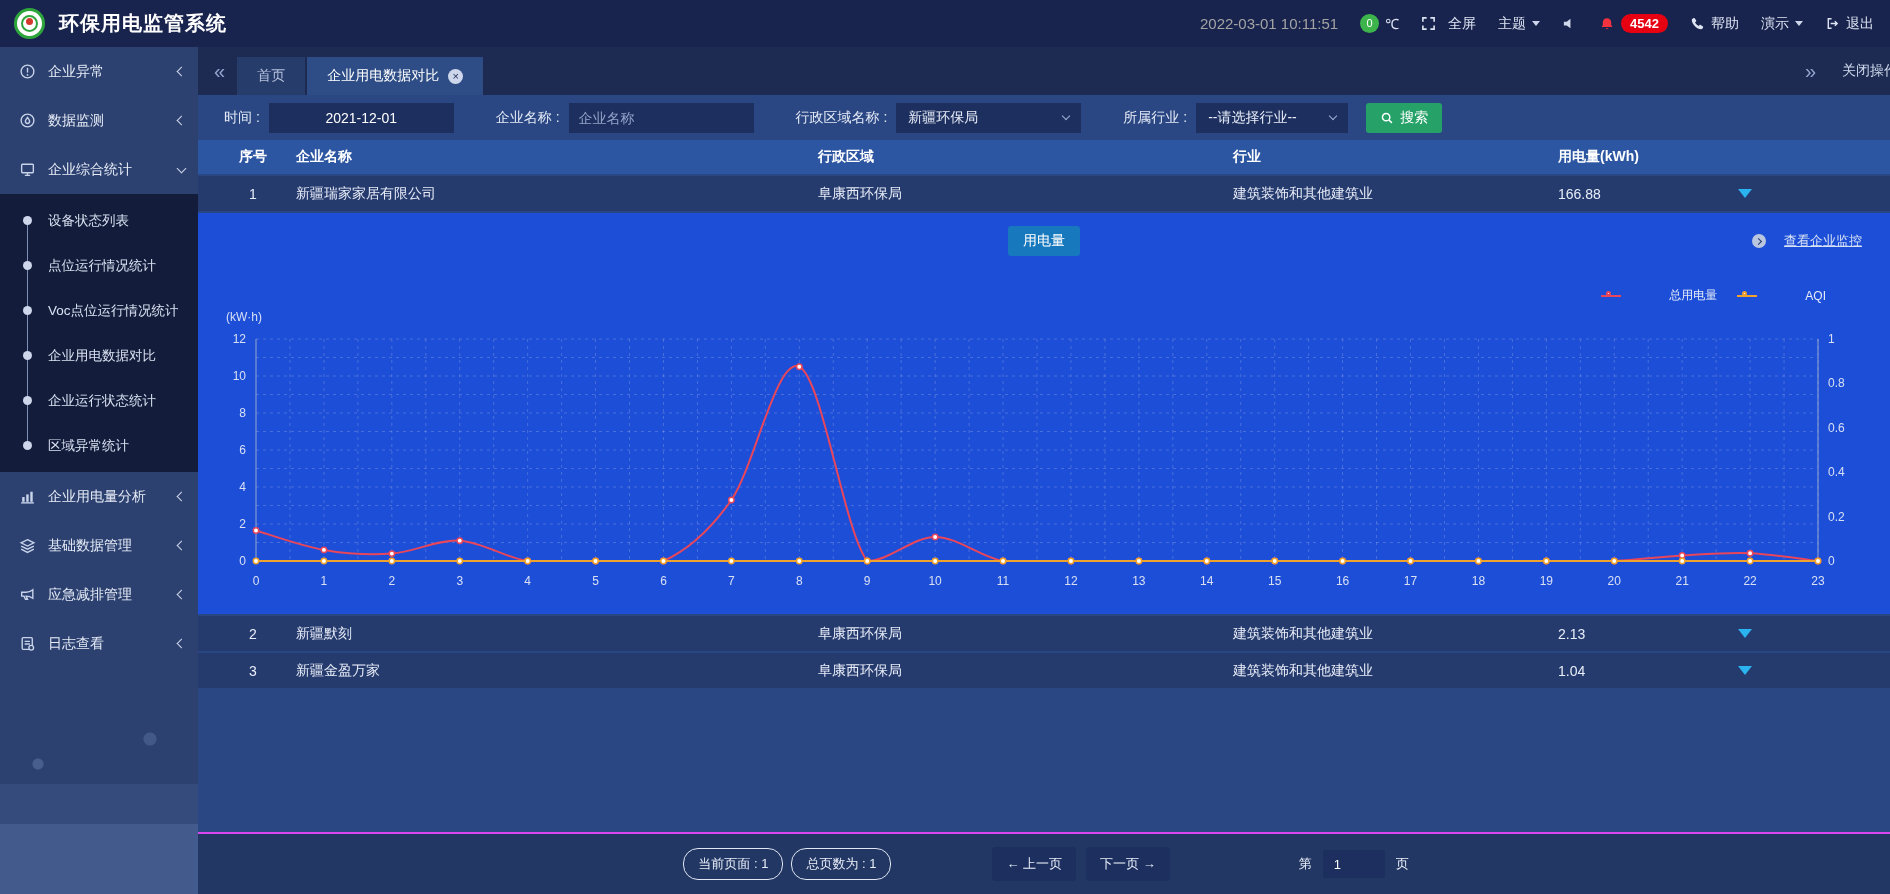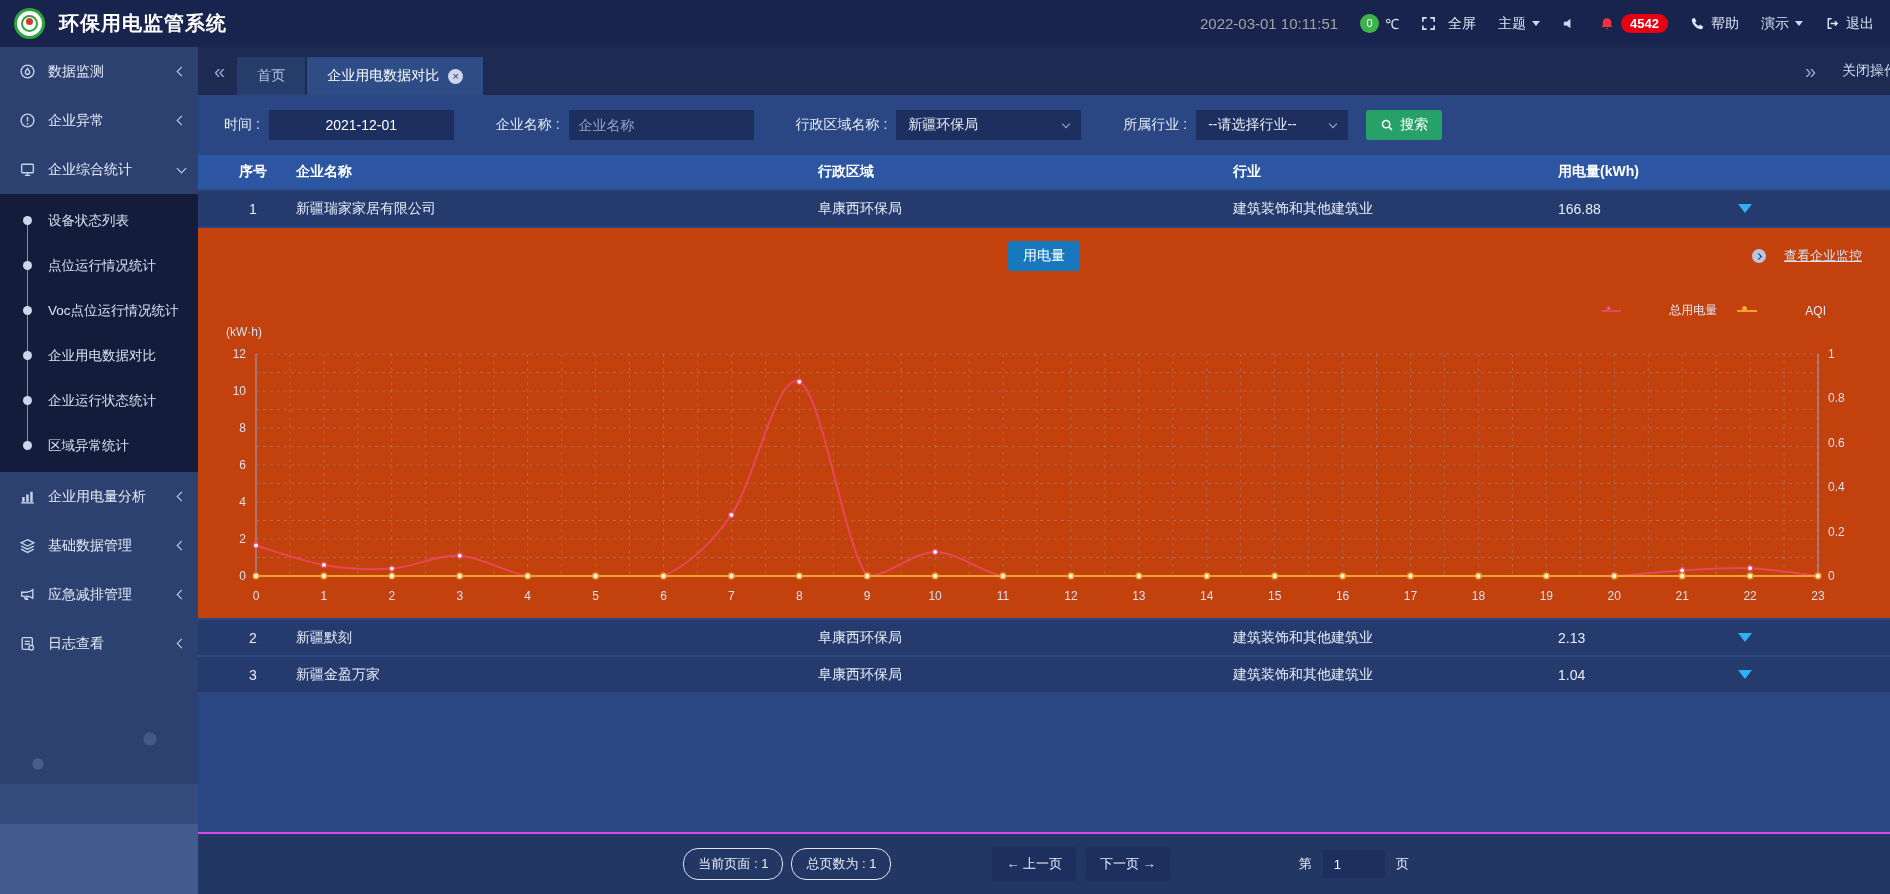--- a/index.html
+++ b/index.html
@@ -56,40 +56,40 @@
 
   .tabbar { height:48px; flex:none; background:#1d2b52; display:flex; align-items:flex-end; padding-left:4px; overflow:hidden; }
   .tab-scroll { align-self:center; color:#93a7cf; font-size:20px; padding:0 12px; cursor:pointer; line-height:1; }
   .tab { height:38px; display:flex; align-items:center; padding:0 20px; font-size:14px; color:#b6c2dd; background:#263c6b; margin-right:2px; cursor:pointer; white-space:nowrap; }
   .tab.active { background:#2e4d87; color:#fff; gap:9px; }
   .tab-close { width:15px; height:15px; border-radius:50%; background:#cdd6ea; color:#1d2b52; font-size:11px; line-height:14px; text-align:center; cursor:pointer; }
   .tab-right { margin-left:auto; align-self:center; display:flex; align-items:center; gap:26px; color:#cfd9ec; font-size:14px; flex:none; }
   .close-ops { width:48px; white-space:nowrap; overflow:hidden; cursor:pointer; }
 
   
-  .filters { height:60px; flex:none; display:flex; align-items:center; padding:8px 26px; }
+  .filters { height:45px; flex:none; display:flex; align-items:center; padding:8px 26px; }
   .flabel { color:#e3e9f5; font-size:14px; white-space:nowrap; margin-right:9px; }
   .fgap { margin-left:42px; }
   .finput { height:30px; background:#1c2f5f; border:none; outline:none; color:#fff; font-size:14px; padding:0 10px; width:185px; }
   .finput.center { text-align:center; }
   .finput::placeholder { color:#93a3c8; }
   .sel { height:30px; background:#1c2f5f; width:185px; display:flex; align-items:center; justify-content:space-between; padding:0 12px; color:#e8edf8; font-size:14px; cursor:pointer; white-space:nowrap; }
   .sel.narrow { width:152px; }
   .search-btn { height:30px; background:#26a269; border:none; border-radius:3px; color:#fff; font-size:14px; display:flex; align-items:center; gap:6px; padding:0 14px; margin-left:18px; cursor:pointer; }
 
   
   .grid-cols { display:grid; grid-template-columns:70px 530px 415px 325px 180px 1fr; align-items:center; padding-left:20px; }
   .table-head { height:34px; flex:none; background:#2d56a2; color:#fff; font-size:14px; font-weight:bold; }
   .th.center, .td.center { text-align:center; }
   .th.pad, .td.pad { padding-left:8px; }
   .tr { height:35px; flex:none; background:#253a6d; color:#e8edf8; font-size:14px; margin-top:2px; cursor:pointer; }
   .expand-arrow { width:0; height:0; border-left:7px solid transparent; border-right:7px solid transparent; border-top:9px solid #2bb3f0; cursor:pointer; justify-self:start; }
 
   
-  .detail { flex:none; background:#c2410c; margin-top:2px; padding:12px 12px 8px; }
+  .detail { flex:none; background:#1d4ed8; margin-top:2px; padding:12px 12px 19px; }
   .detail-top { position:relative; height:32px; display:flex; justify-content:center; align-items:center; }
   .usage-btn { background:#1878be; color:#fff; border:none; border-radius:3px; height:30px; padding:0 15px; font-size:14px; cursor:pointer; }
   .monitor-link { position:absolute; right:16px; top:7px; display:flex; align-items:center; gap:18px; color:#d7e2f5; font-size:13px; text-decoration:underline; cursor:pointer; }
   .ml-icon { width:14px; height:14px; border-radius:50%; background:#b9c6e0; position:relative; display:inline-block; flex:none; }
   .ml-icon::after { content:""; position:absolute; left:3.5px; top:4.5px; width:4px; height:4px; border-top:1.7px solid #233867; border-right:1.7px solid #233867; transform:rotate(45deg); }
   .chart-wrap { position:relative; margin-top:2px; }
   .legend { position:absolute; top:28px; right:52px; display:flex; gap:20px; align-items:center; z-index:2; }
   .lg { display:flex; align-items:center; gap:6px; cursor:pointer; }
   .lg-line { width:20px; height:2px; position:relative; display:inline-block; background:#999; }
   .lg-dot { position:absolute; left:5px; top:-4px; width:5px; height:5px; border-radius:50%; background:#fff; border:2.5px solid #999; }
@@ -178,35 +178,35 @@
     </div>
   </header>
 
   <div class="main">
 
     <aside>
       <div class="side-item">
         <span class="si-icon">
           <svg viewBox="0 0 16 16">
               <circle cx="8" cy="8" r="6"></circle>
-              <path d="M8 5c1.4 1.8 2 2.8 2 3.8a2 2 0 1 1-4 0C6 7.8 6.6 6.8 8 5z"></path>
-            </svg>
-        </span>
-        <span class="si-label">数据监测</span>
-        <span class="chev left"></span>
-      </div>
-      <div class="side-item">
-        <span class="si-icon">
-          <svg viewBox="0 0 16 16">
-              <circle cx="8" cy="8" r="6"></circle>
               <path d="M8 4.5V9"></path>
               <circle cx="8" cy="11.2" r="0.8" fill="#c9d3ea" stroke="none"></circle>
             </svg>
         </span>
         <span class="si-label">企业异常</span>
+        <span class="chev left"></span>
+      </div>
+      <div class="side-item">
+        <span class="si-icon">
+          <svg viewBox="0 0 16 16">
+              <circle cx="8" cy="8" r="6"></circle>
+              <path d="M8 5c1.4 1.8 2 2.8 2 3.8a2 2 0 1 1-4 0C6 7.8 6.6 6.8 8 5z"></path>
+            </svg>
+        </span>
+        <span class="si-label">数据监测</span>
         <span class="chev left"></span>
       </div>
       <div class="side-item">
         <span class="si-icon">
           <svg viewBox="0 0 16 16">
               <rect x="2.5" y="3" width="11" height="8" rx="0.8"></rect>
               <path d="M8 11v2M5.5 13.5h5"></path>
             </svg>
         </span>
         <span class="si-label">企业综合统计</span>

